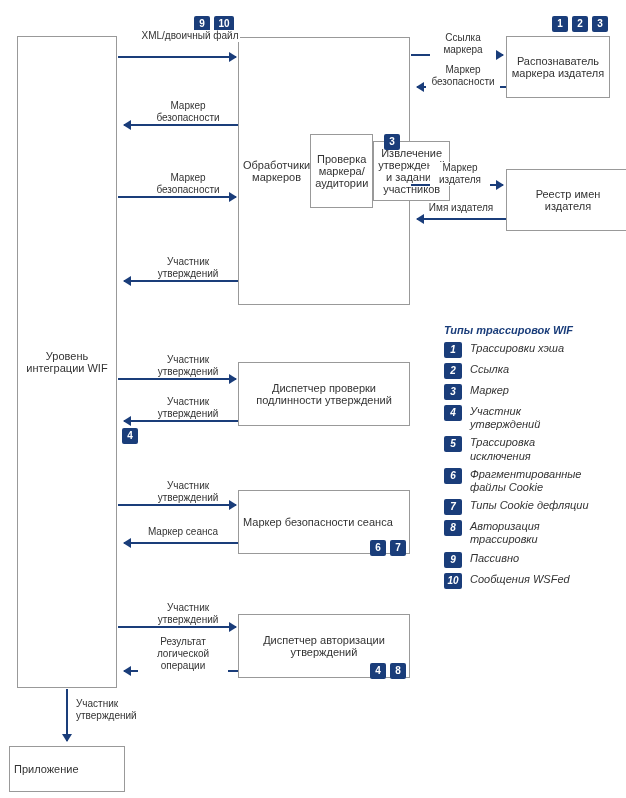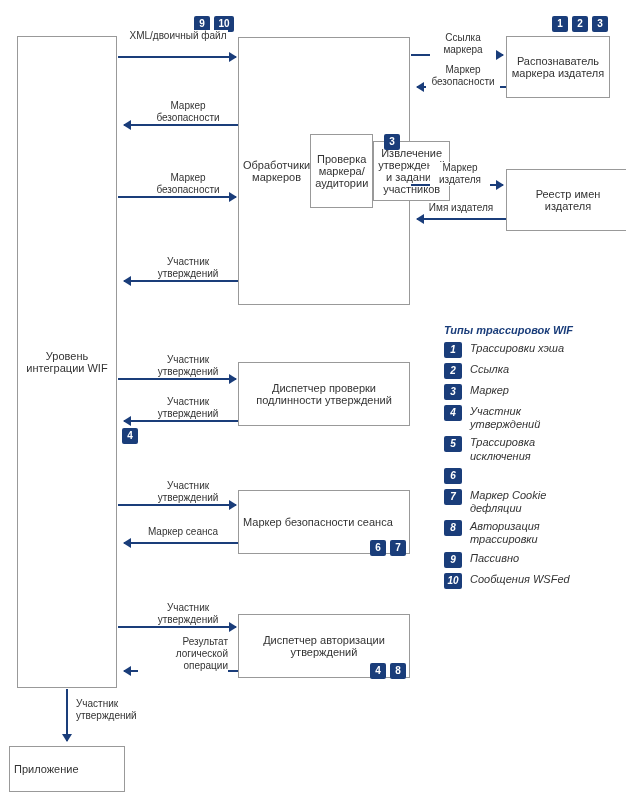--- a/index.html
+++ b/index.html
@@ -170,21 +170,21 @@
 </div>
 
 <div class="badge" style="left:194px;top:16px;">9</div>
 <div class="badge wide" style="left:214px;top:16px;">10</div>
 
 <div class="badge" style="left:552px;top:16px;">1</div>
 <div class="badge" style="left:572px;top:16px;">2</div>
 <div class="badge" style="left:592px;top:16px;">3</div>
 
 <div class="harrow right-head" style="left:118px;top:56px;width:118px;"></div>
-<div class="arrow-label" style="left:128px;top:30px;width:100px;text-align:center;">XML/двоичный файл</div>
+<div class="arrow-label" style="left:140px;top:30px;width:100px;text-align:center;">XML/двоичный файл</div>
 
 <div class="harrow" style="left:124px;top:124px;width:114px;"></div>
 <div class="arrow-label" style="left:148px;top:100px;width:80px;">Маркер безопасности</div>
 
 <div class="harrow right-head" style="left:118px;top:196px;width:118px;"></div>
 <div class="arrow-label" style="left:148px;top:172px;width:80px;">Маркер безопасности</div>
 
 <div class="harrow" style="left:124px;top:280px;width:114px;"></div>
 <div class="arrow-label" style="left:148px;top:256px;width:80px;">Участник утверждений</div>
 
@@ -205,21 +205,21 @@
 <div class="badge" style="left:122px;top:428px;">4</div>
 
 <div class="harrow right-head" style="left:118px;top:504px;width:118px;"></div>
 <div class="arrow-label" style="left:148px;top:480px;width:80px;">Участник утверждений</div>
 <div class="harrow" style="left:124px;top:542px;width:114px;"></div>
 <div class="arrow-label" style="left:138px;top:526px;width:90px;">Маркер сеанса</div>
 
 <div class="harrow right-head" style="left:118px;top:626px;width:118px;"></div>
 <div class="arrow-label" style="left:148px;top:602px;width:80px;">Участник утверждений</div>
 <div class="harrow" style="left:124px;top:670px;width:114px;"></div>
-<div class="arrow-label" style="left:138px;top:636px;width:90px;text-align:right;">Результат логической операции</div>
+<div class="arrow-label" style="left:138px;top:636px;width:90px;">Результат логической операции</div>
 
 <div class="varrow down-head" style="left:66px;top:689px;height:52px;"></div>
 <div class="arrow-label" style="left:76px;top:698px;width:80px;text-align:left;">Участник утверждений</div>
 
 <div class="legend" style="left:444px;top:324px;width:170px;">
   <div class="legend-title">Типы трассировок WIF</div>
   <div id="legend-rows">
       <div class="legend-row">
         <div class="legend-badge">1</div>
         <div class="legend-text">Трассировки хэша</div>
@@ -235,24 +235,25 @@
       <div class="legend-row">
         <div class="legend-badge">4</div>
         <div class="legend-text">Участник утверждений</div>
       </div>
       <div class="legend-row">
         <div class="legend-badge">5</div>
         <div class="legend-text">Трассировка исключения</div>
       </div>
       <div class="legend-row">
         <div class="legend-badge">6</div>
+        <div class="legend-text">Фрагментированные файлы Cookie</div>
       </div>
       <div class="legend-row">
         <div class="legend-badge">7</div>
-        <div class="legend-text">Маркер Cookie дефляции</div>
+        <div class="legend-text">Типы Cookie дефляции</div>
       </div>
       <div class="legend-row">
         <div class="legend-badge">8</div>
         <div class="legend-text">Авторизация трассировки</div>
       </div>
       <div class="legend-row">
         <div class="legend-badge">9</div>
         <div class="legend-text">Пассивно</div>
       </div>
       <div class="legend-row">

